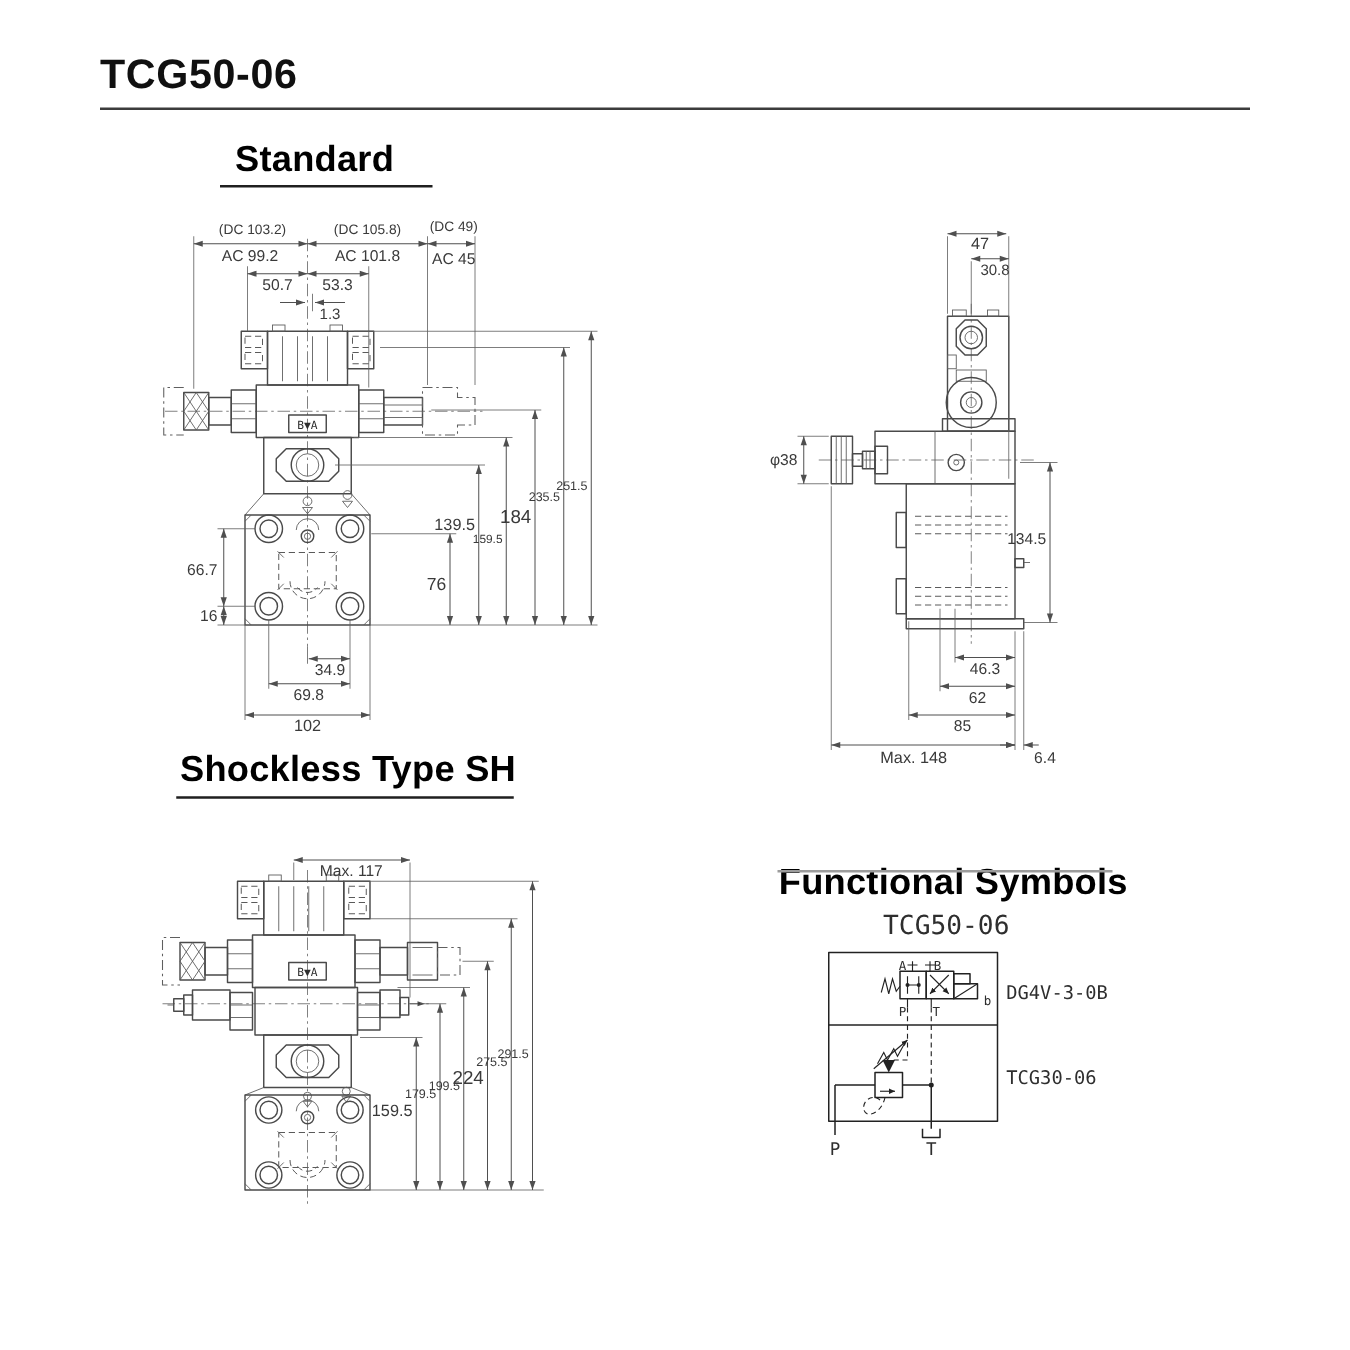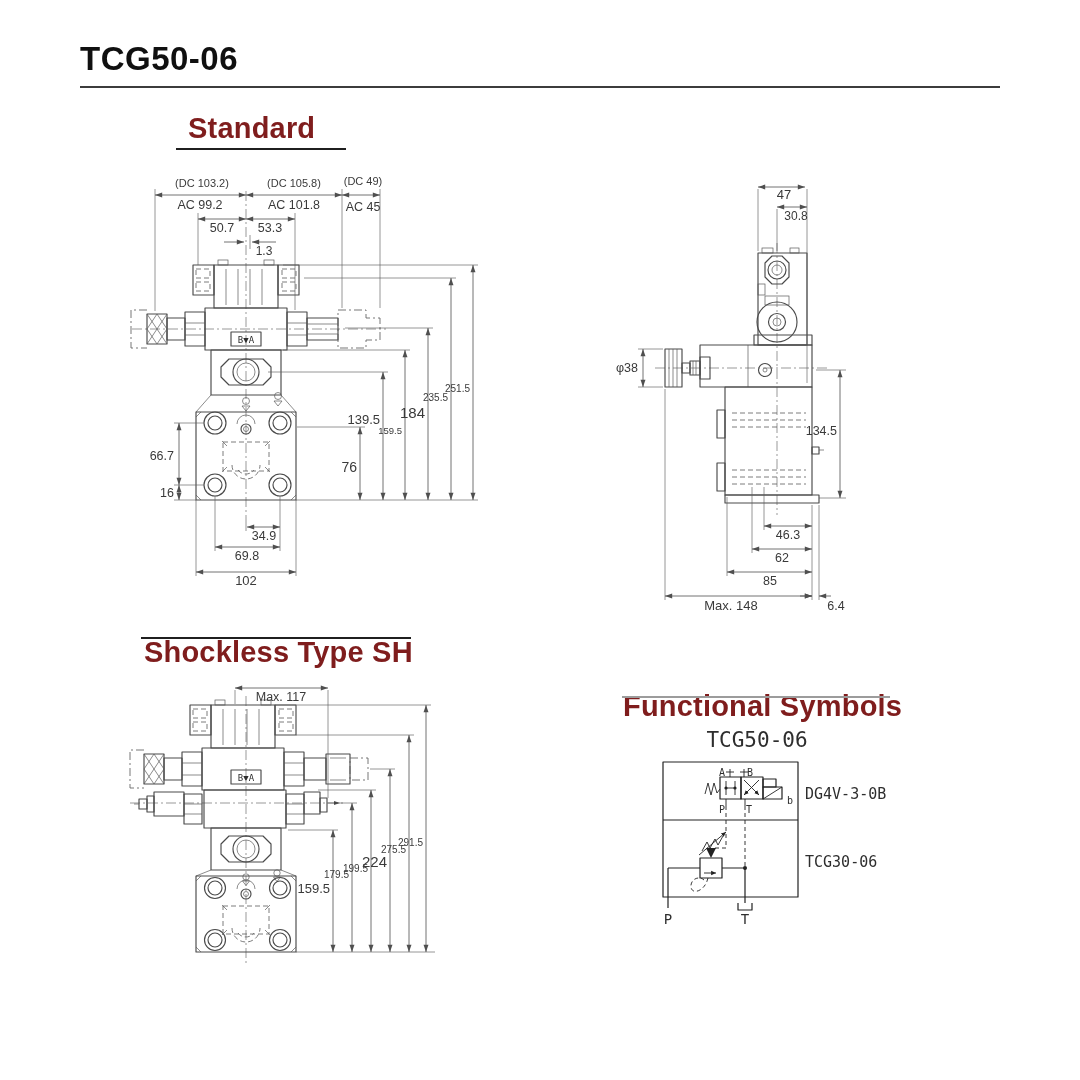--- a/index.html
+++ b/index.html
@@ -1,21 +1,21 @@
 <!DOCTYPE html>
 <html><head>
 <meta charset="utf-8">
 <style>
   html,body{margin:0;padding:0;background:#ffffff;}
   .page{position:relative;width:1080px;height:1080px;background:#ffffff;overflow:hidden;
         font-family:"Liberation Sans",sans-serif;padding-left:47px;}
   .abs{position:absolute;}
   h1.title{margin:0;font-size:33px;font-weight:bold;color:#101010;letter-spacing:0.5px;}
   .rule{position:absolute;background:#3c3c3c;}
-  h2.sec{margin:0;position:absolute;font-size:29px;font-weight:bold;color:#7f1d1d;letter-spacing:0.2px;}
+  h2.sec{margin:0;position:absolute;font-size:29px;font-weight:bold;color:#000000;letter-spacing:0.2px;}
   .sec-underline{position:absolute;height:2px;background:#1f1f1f;}
   .sec-underline.grey{background:#9c9c9c;height:2px;}
   svg{position:absolute;overflow:visible;}
   
   .ln{fill:none;stroke:#4a4a4a;stroke-width:1.15;stroke-linejoin:round;}
   .thin{fill:none;stroke:#5a5a5a;stroke-width:0.7;}
   .dash{fill:none;stroke:#5a5a5a;stroke-width:0.8;stroke-dasharray:5 3;}
   .cl{fill:none;stroke:#6f6f6f;stroke-width:0.7;stroke-dasharray:10 3 2 3;}
   .phantom{fill:none;stroke:#5f5f5f;stroke-width:0.85;stroke-dasharray:8 3 2 3;}
   .dim{fill:none;stroke:#4f4f4f;stroke-width:0.8;}
@@ -45,21 +45,21 @@
       </marker>
     </defs>
   </svg>
 
   <h1 class="title abs" style="left:80px;top:40px;">TCG50-06</h1>
   <div class="rule" style="left:80px;top:86px;width:920px;height:2px;"></div>
 
   <h2 class="sec" style="left:188px;top:112px;">Standard</h2>
   <div class="sec-underline" style="left:176px;top:148px;width:170px;"></div>
 
-  <h2 class="sec" style="left:144px;top:636px;">Shockless Type SH</h2>
+  <h2 class="sec" style="left:144px;top:600px;">Shockless Type SH</h2>
   <div class="sec-underline" style="left:141px;top:637px;width:270px;"></div>
 
   <h2 class="sec" style="left:623px;top:658px;margin-top:32px;">Functional Symbols</h2>
   <div class="sec-underline grey" style="left:622px;top:696px;width:268px;"></div>
 
   <svg style="left:130px;top:165px;" width="370" height="440" viewBox="0 0 370 440">
 
     <g>
       <path class="cl" d="M116,26 V352"></path>
       <path class="cl" d="M2,164 H256"></path>

